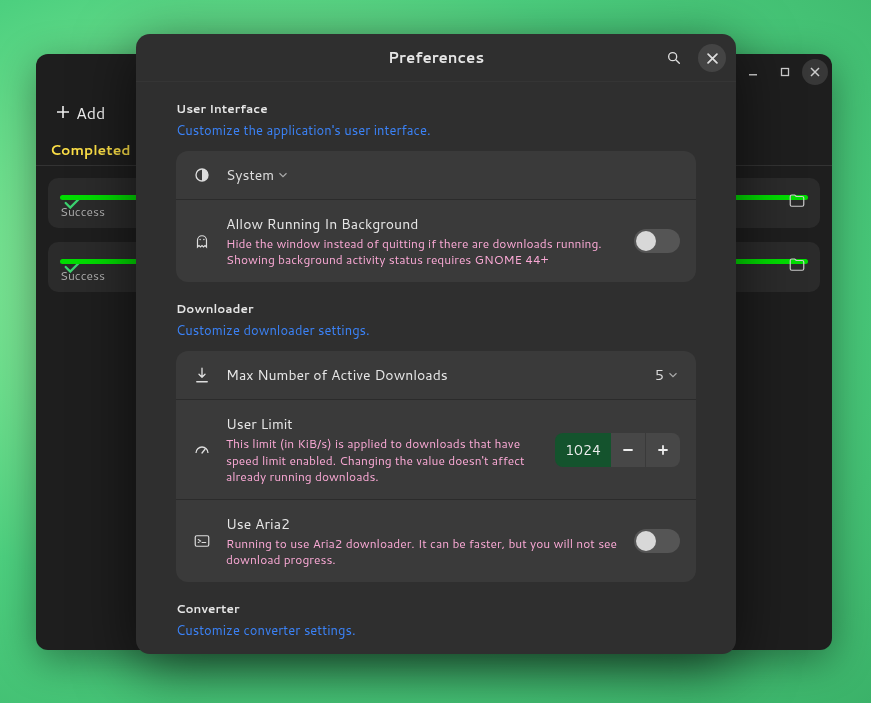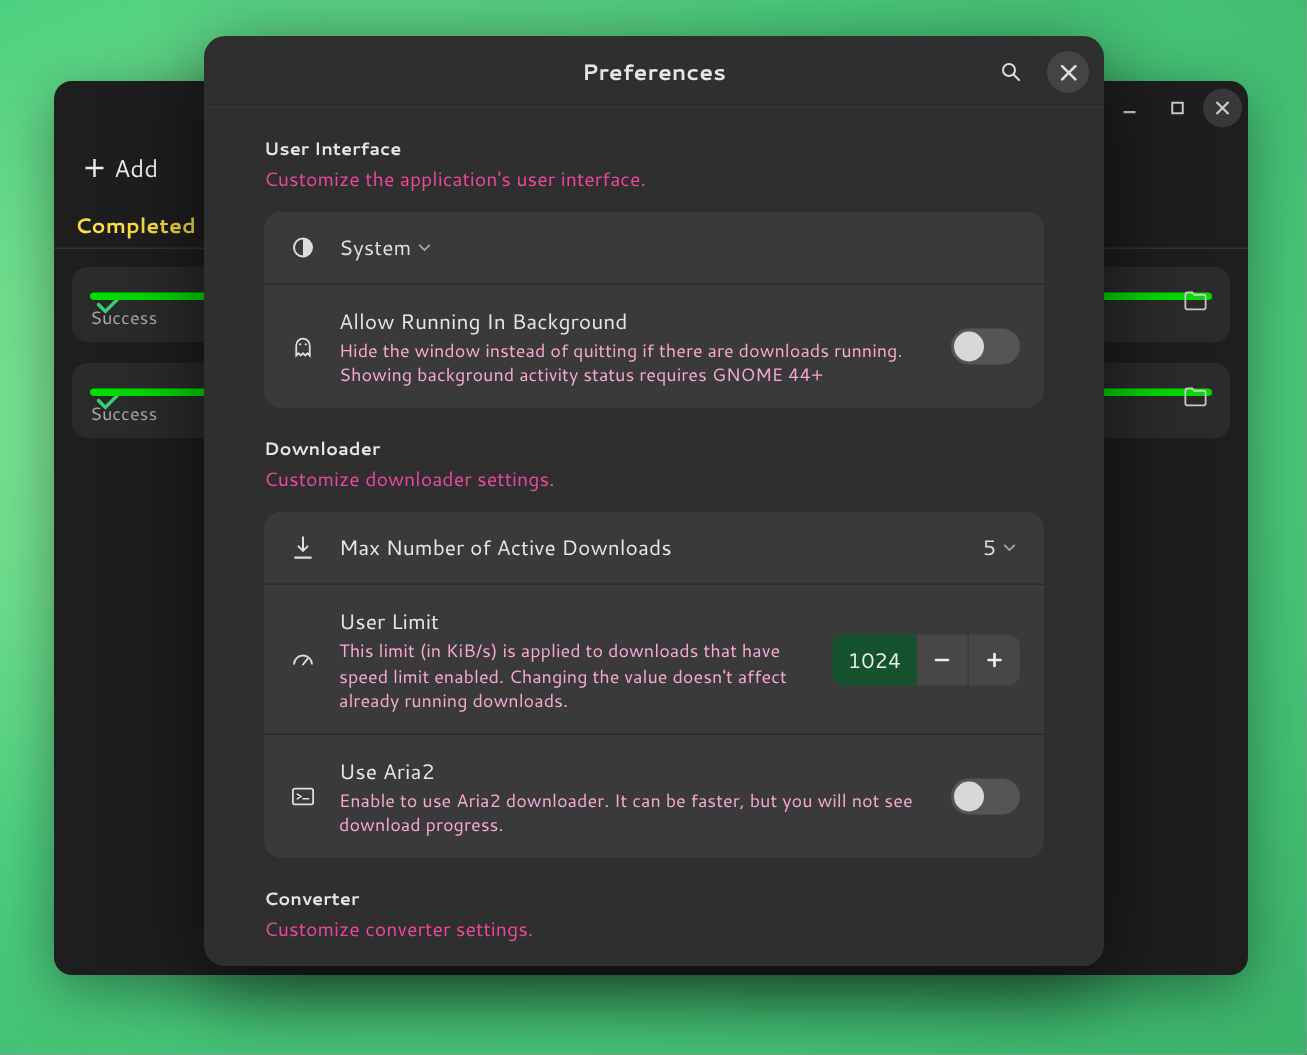--- a/index.html
+++ b/index.html
@@ -20,31 +20,31 @@
   .add-btn { display:flex; align-items:center; gap:6px; color:#eee; padding:6px 10px; border-radius:6px;}
   .tabs { display:flex; padding:0 14px; gap:18px; color:#999; font-size:14px; border-bottom:1px solid #333; height:32px; align-items:center;}
   .list { padding:12px;}
   .item { background:#2b2b2b; border-radius:10px; padding:14px; margin-bottom:14px; display:flex; align-items:center; gap:12px; position:relative;}
   .item .check { color:#3bd16f; }
   .item .bar { position:absolute; left:12px; right:12px; bottom:28px; height:5px; background:#0d0; border-radius:3px;}
   .item .open { position:absolute; right:14px; top:14px; color:#ccc;}
   .item .sub { position:absolute; left:12px; bottom:8px; font-size:12px; color:#aaa;}
 
   .pref-dialog {
-    position:absolute; left:136px; top:24px; width:600px; height:620px;
+    position:absolute; left:136px; top:34px; width:600px; height:620px;
     background:#2f2f2f; border-radius:14px; box-shadow:0 14px 60px rgba(0,0,0,0.6);
     overflow:hidden; color:#e6e6e6;
   }
   .pref-header { height:48px; display:flex; align-items:center; justify-content:center; position:relative; border-bottom:1px solid rgba(255,255,255,0.03);}
   .pref-header .title { font-weight:700; font-size:15px;}
   .pref-header .search-btn { position:absolute; right:48px; top:10px; width:28px;height:28px;display:flex;align-items:center;justify-content:center;color:#ddd;}
   .pref-header .close-btn { position:absolute; right:10px; top:10px; width:28px;height:28px;border-radius:50%;background:#444;display:flex;align-items:center;justify-content:center;color:#ddd;}
   .pref-body { padding:10px 40px 20px 40px; height:572px; overflow:hidden;}
   .section-title { font-weight:700; font-size:12px; margin-top:18px;}
-  .section-sub { color:#ec4899; font-size:13px; margin-top:4px; margin-bottom:12px;}
+  .section-sub { color:#3b82f6; font-size:13px; margin-top:4px; margin-bottom:12px;}
   .group { background:#3a3a3a; border-radius:12px; overflow:hidden;}
   .row { display:flex; align-items:center; padding:14px 16px; gap:14px; border-top:1px solid rgba(0,0,0,0.25);}
   .row:first-child { border-top:none;}
   .row .icon { width:20px; flex:0 0 20px; color:#ddd; display:flex;align-items:center;justify-content:center;}
   .row .text { flex:1; min-width:0;}
   .row .label { font-size:14px; font-weight:500;}
   .row .desc { font-size:12px; color:#f9a8d4; line-height:1.35; margin-top:2px;}
   .row .control { display:flex; align-items:center; gap:2px;}
   .select-val { color:#ddd; font-size:14px;}
   .chev { color:#aaa; }
@@ -235,21 +235,21 @@
       </div>
       <div class="row">
         <div class="icon">
             <svg width="18" height="18" viewBox="0 0 24 24">
               <rect x="3" y="5" width="18" height="14" rx="2" fill="none" stroke="currentColor" stroke-width="1.6"></rect>
               <path d="M7 10l3 2-3 2M12 14h5" stroke="currentColor" stroke-width="1.5" stroke-linecap="round"></path>
             </svg>
           </div>
         <div class="text">
           <div class="label">Use Aria2</div>
-          <div class="desc">Enable to use Aria2 downloader. It can be faster, but you will not see download progress.</div>
+          <div class="desc">Running to use Aria2 downloader. It can be faster, but you will not see download progress.</div>
         </div>
         <div class="control">
           <div class="toggle">
               <div class="knob"></div>
             </div>
         </div>
       </div>
     </div>
 
     <div class="section-title">Converter</div>

